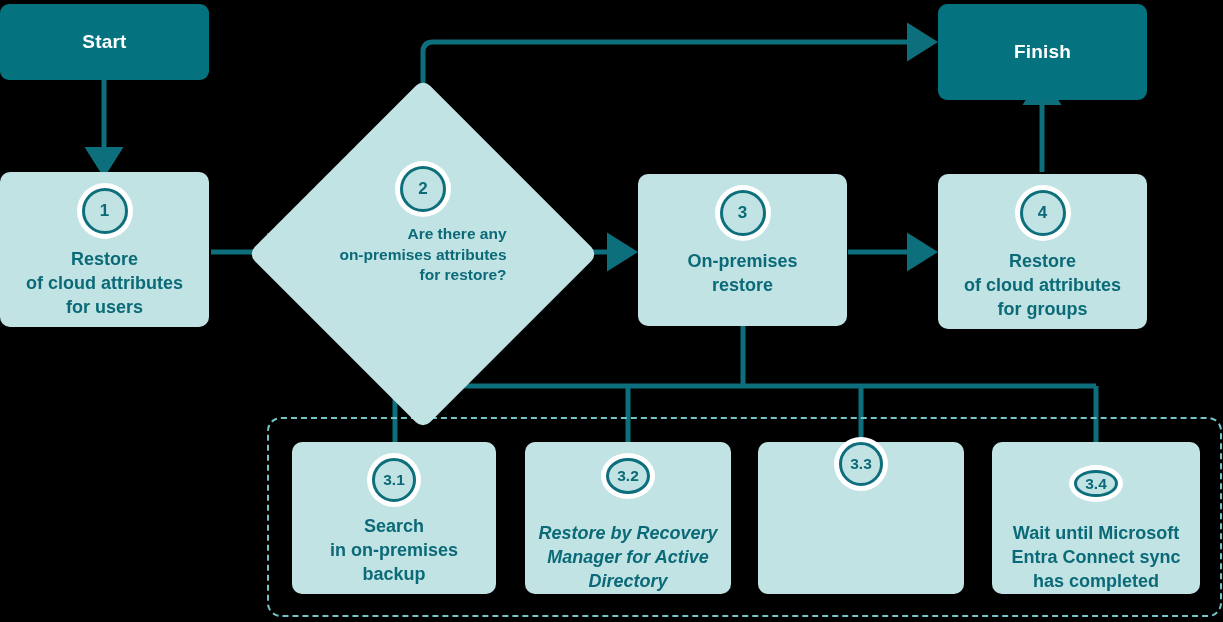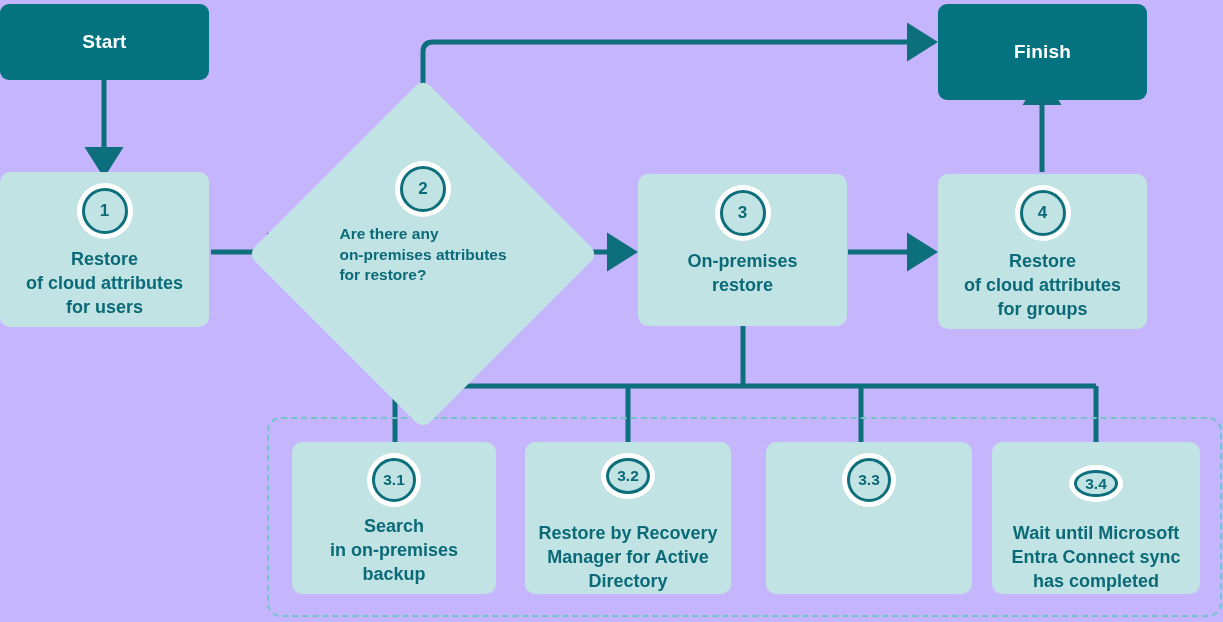--- a/index.html
+++ b/index.html
@@ -7,21 +7,21 @@
     padding: 0;
     background: #ffffff;
   }
   body {
     font-family: "Liberation Sans", sans-serif;
   }
   #canvas {
     position: relative;
     width: 1223px;
     height: 622px;
-    background: #c4b5fd;
+    background: #000000;
     overflow: hidden;
   }
   
   .terminator {
     position: absolute;
     background: #04737f;
     border-radius: 9px;
     display: flex;
     align-items: center;
     justify-content: center;
@@ -84,21 +84,21 @@
     display: flex;
     flex-direction: column;
     align-items: center;
     justify-content: flex-start;
   }
   .diamond-content .body {
     color: #0b6a77;
     font-weight: bold;
     font-size: 15.5px;
     line-height: 1.33;
-    text-align: left;
+    text-align: right;
     white-space: pre-line;
   }
   
   .group-box {
     position: absolute;
     border: 2px dashed #74c3c7;
     border-radius: 14px;
     box-sizing: border-box;
   }
   
@@ -202,26 +202,26 @@
     </div>
     <div class="body" style="margin-top:13px;">Search
 in on-premises
 backup</div>
   </div>
 
   <div class="process" style="left:525px; top:442px; width:206px; height:152px; padding-top:16px;gap:6px;">
     <div class="badge small">
       <span>3.2</span>
     </div>
-    <div class="body" style="margin-top:22px;">Restore by Recovery
+    <div class="body" style="margin-top:22px;font-style:italic;">Restore by Recovery
 Manager for Active
 Directory</div>
   </div>
 
-  <div class="process" style="left:758px; top:442px; width:206px; height:152px; padding-top:16px;margin-left:8px;">
+  <div class="process" style="left:758px; top:442px; width:206px; height:152px; ">
     <div class="badge small">
       <span>3.3</span>
     </div>
   </div>
 
   <div class="process" style="left:992px; top:442px; width:208px; height:152px; padding-top:28px;">
     <div class="badge small">
       <span>3.4</span>
     </div>
     <div class="body" style="margin-top:25px;">Wait until Microsoft

